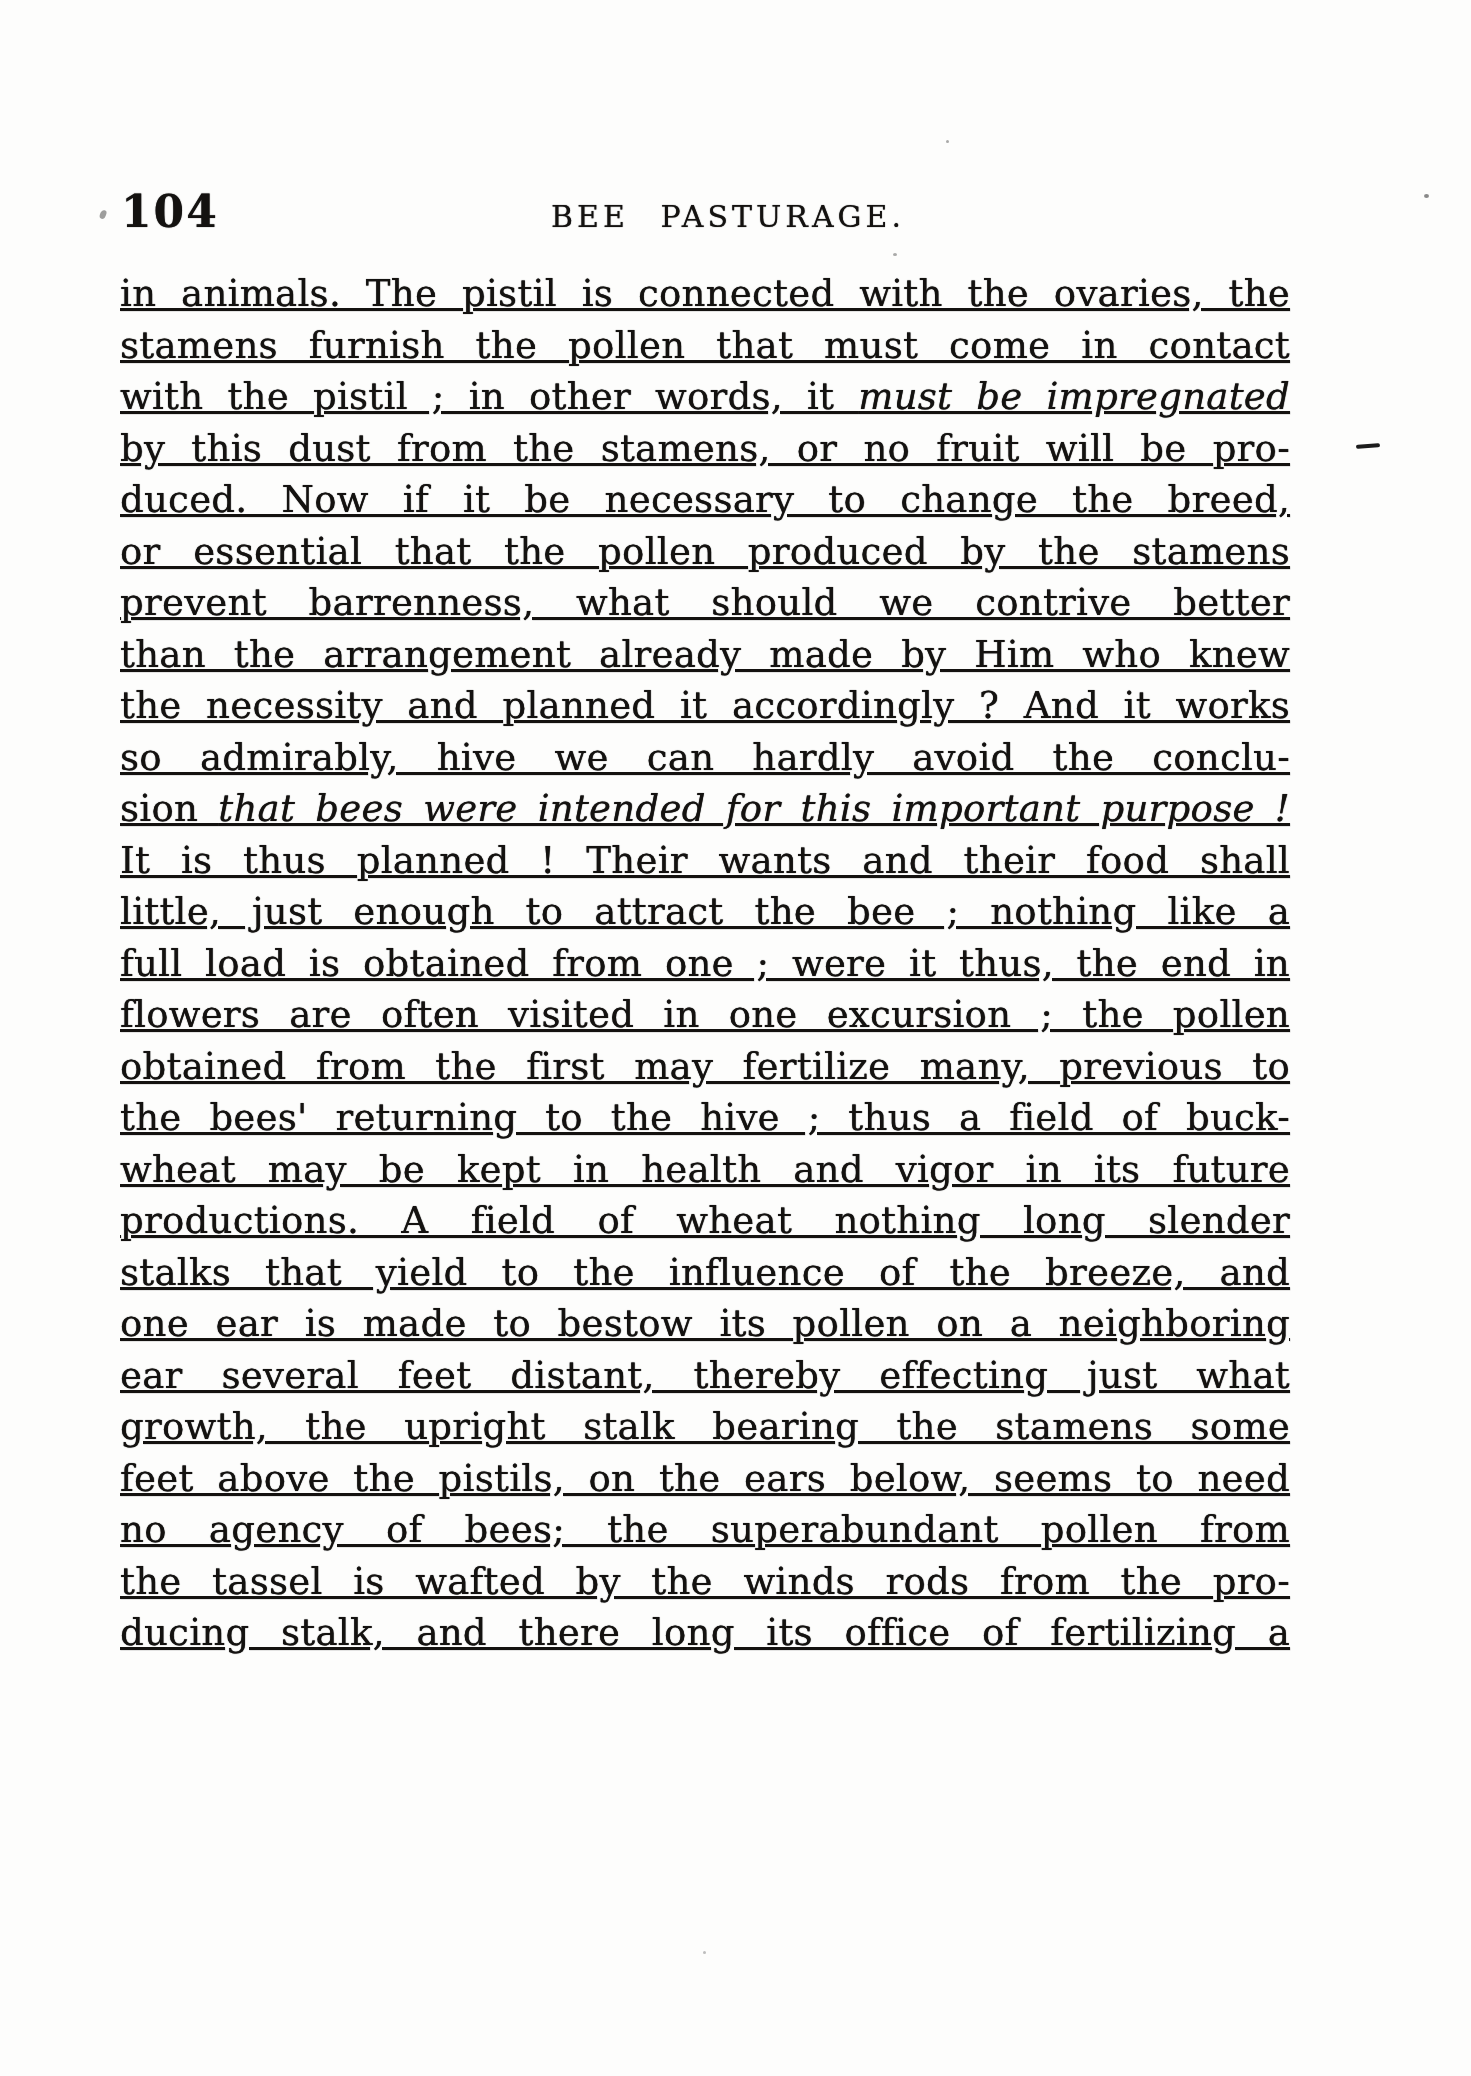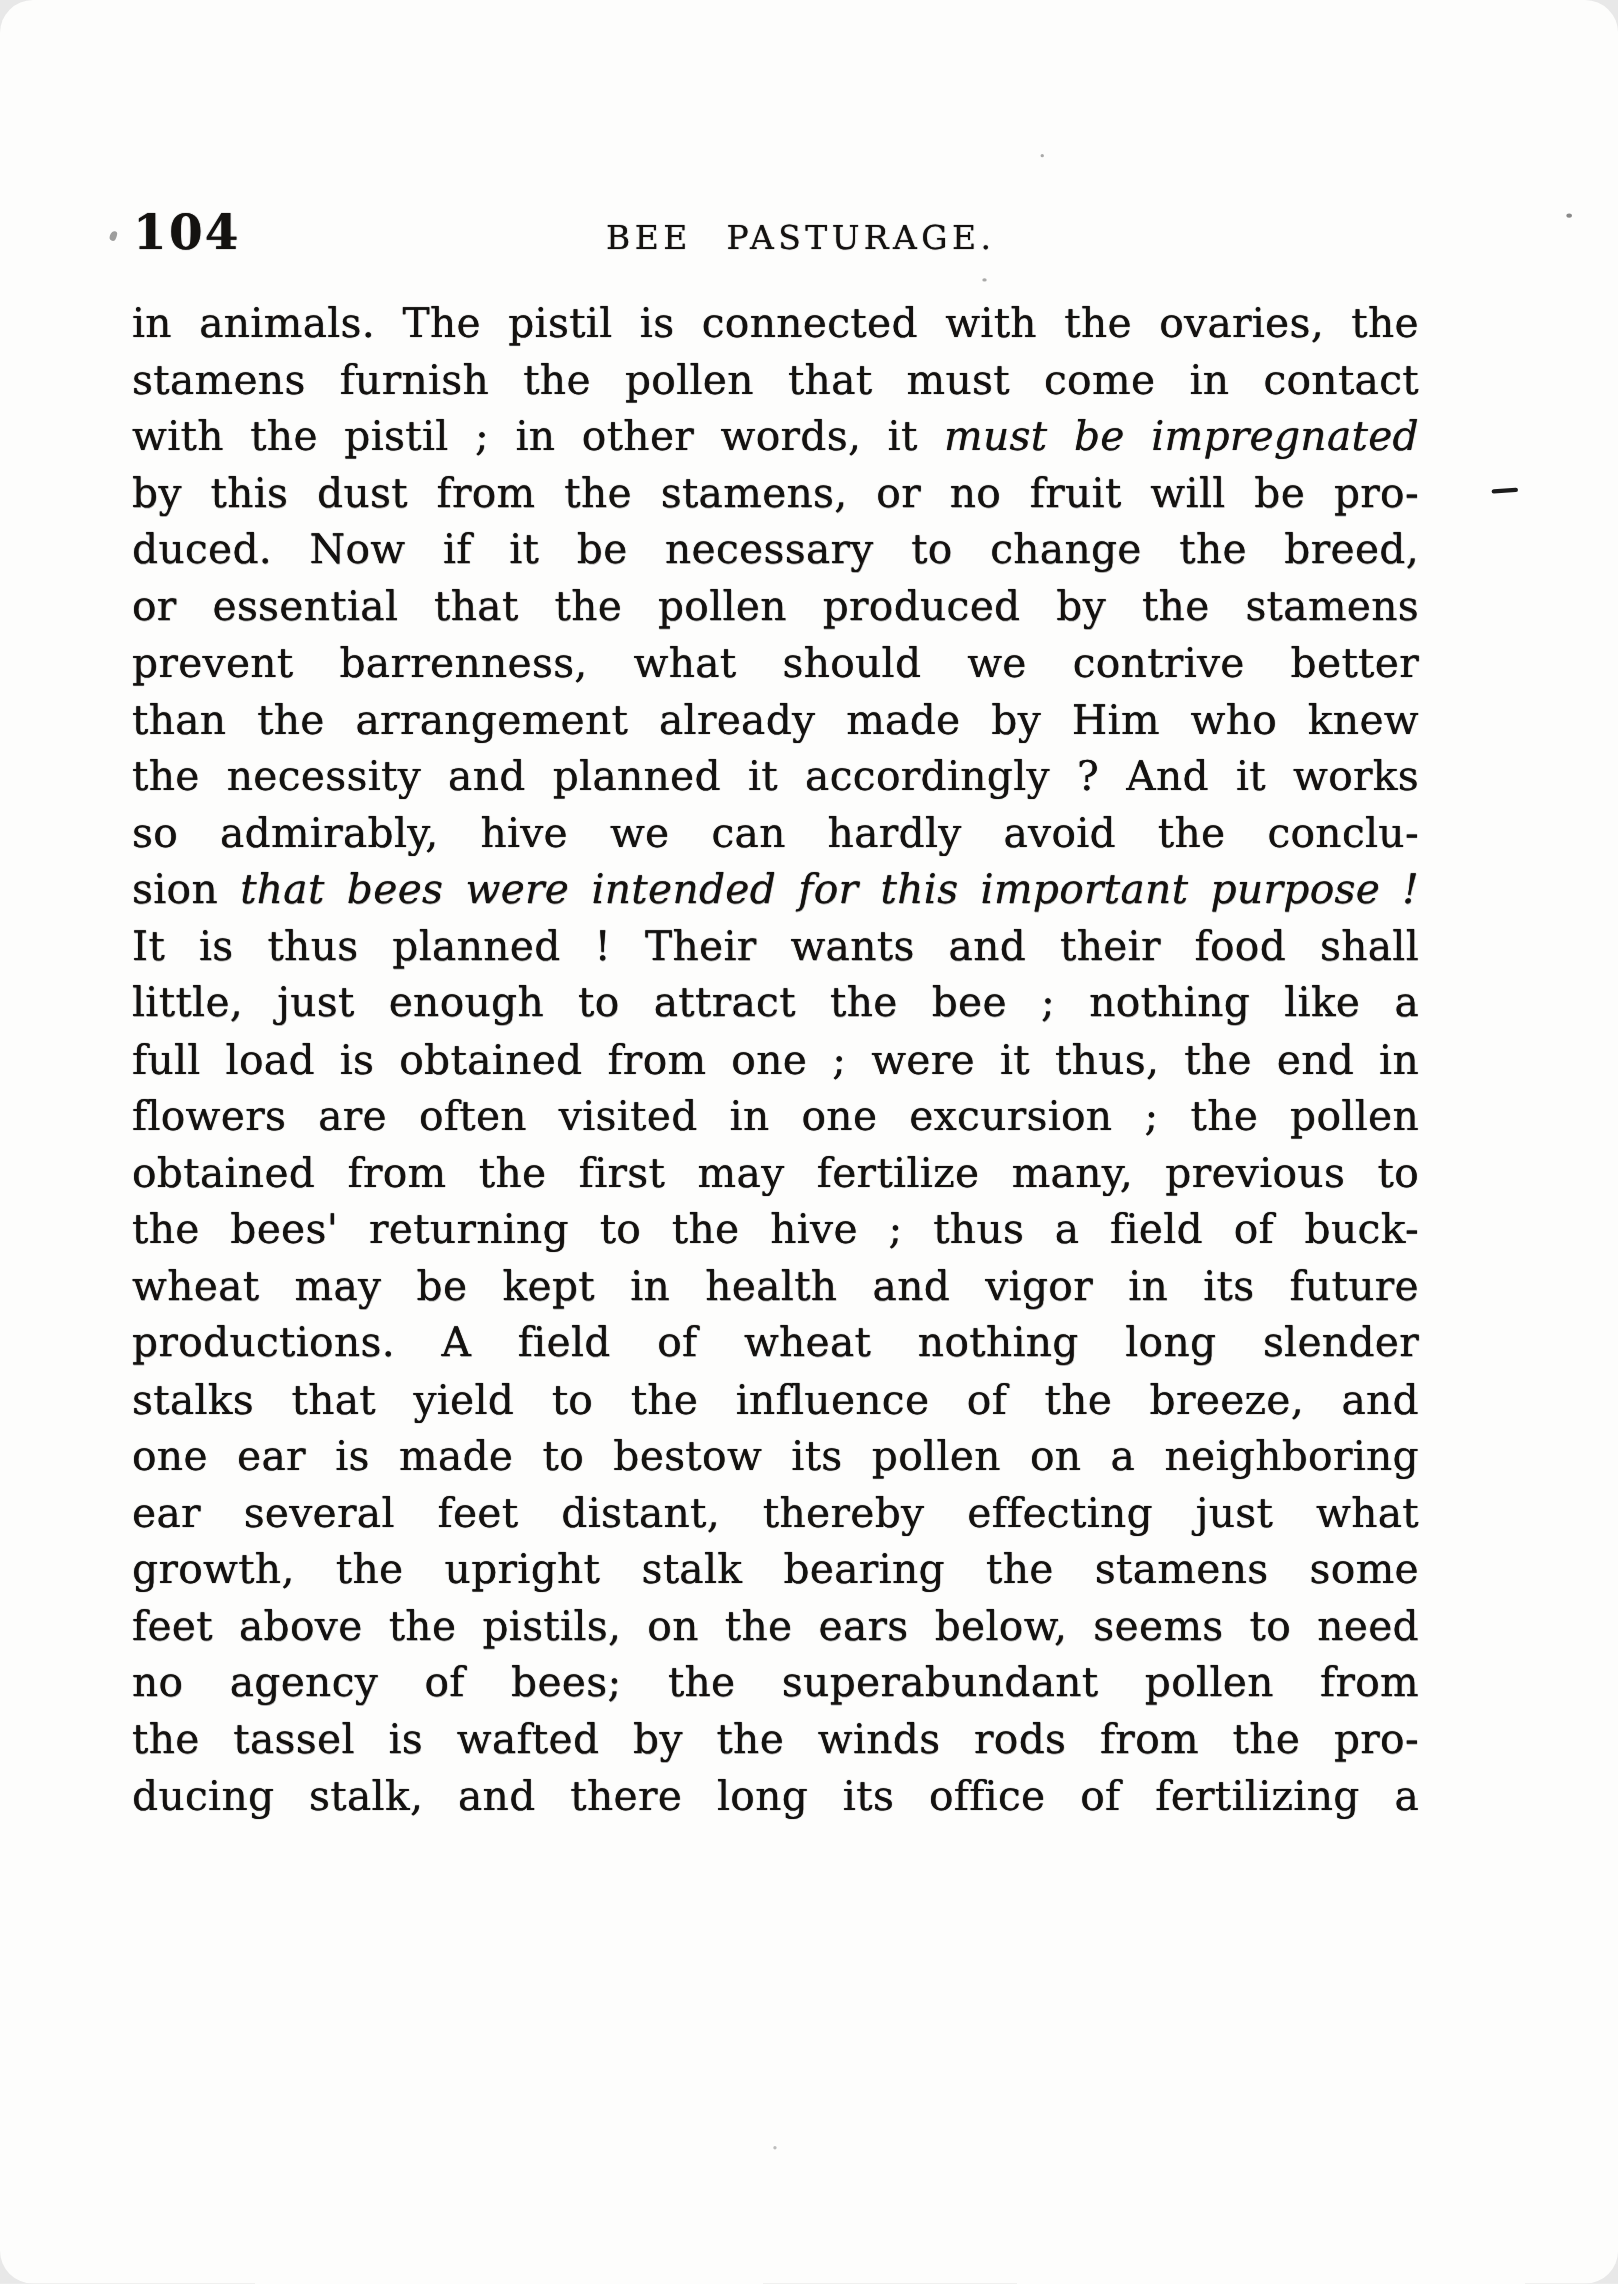--- a/index.html
+++ b/index.html
@@ -3,36 +3,35 @@
 <meta charset="utf-8">
 <style>
   html,body{margin:0;padding:0;background:#e8e8e8;}
   .page{
     position:relative;
     width:1471px;height:2076px;
     background:#fdfdfc;
     overflow:hidden;
     font-family:"DejaVu Serif","Liberation Serif",serif;
     color:#141210;
-    border-radius:30px;
   }
   .page-number{
     position:absolute;left:121px;top:186px;
     font-size:44px;font-weight:700;letter-spacing:2px;
     text-shadow:0 0 1px rgba(0,0,0,.8);
   }
   .running-head{
     position:absolute;left:143px;top:199px;width:1170px;
     text-align:center;
     font-size:30px;font-weight:400;
     letter-spacing:4px;word-spacing:18px;
     text-shadow:0 0 1px rgba(0,0,0,.8);
   }
   .text-block{
-    position:absolute;left:120px;top:268px;width:1170px;
+    position:absolute;left:120px;top:268px;width:1170px;text-decoration:underline;
   }
   .text-line{
     height:51.5px;line-height:51.5px;
     font-size:37px;
     letter-spacing:.3px;word-spacing:2.5px;
     text-align:justify;
     text-align-last:justify;
     text-justify:inter-word;
     white-space:nowrap;
     text-shadow:0 0 .9px rgba(0,0,0,.85), .4px .4px 0 rgba(0,0,0,.25);

